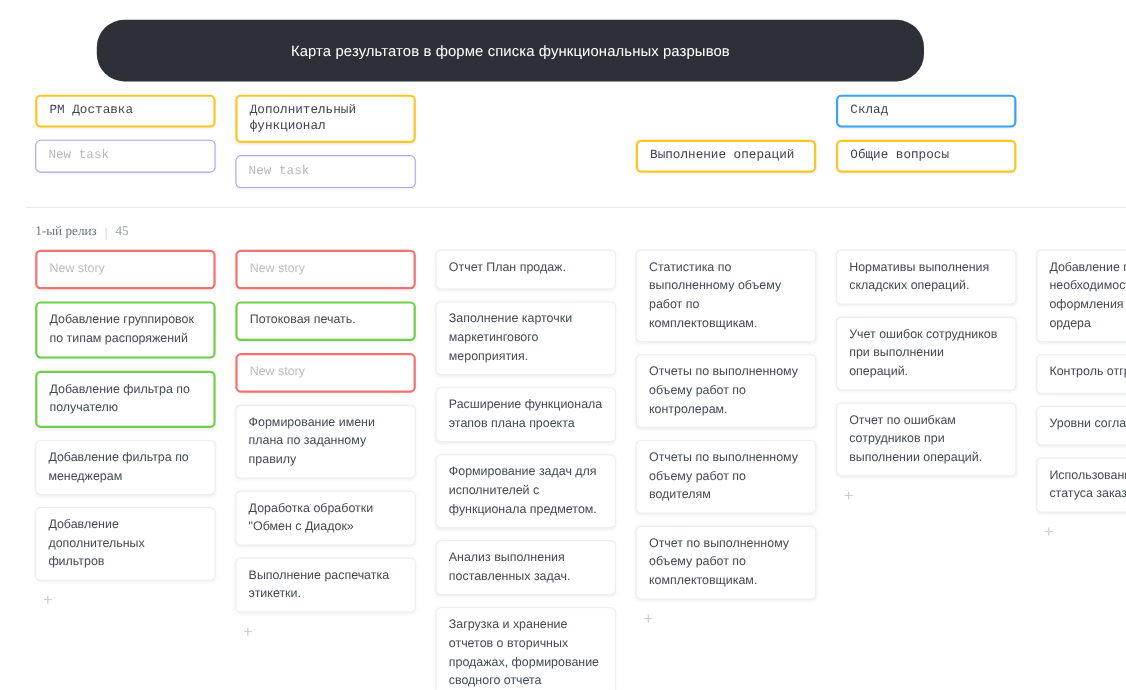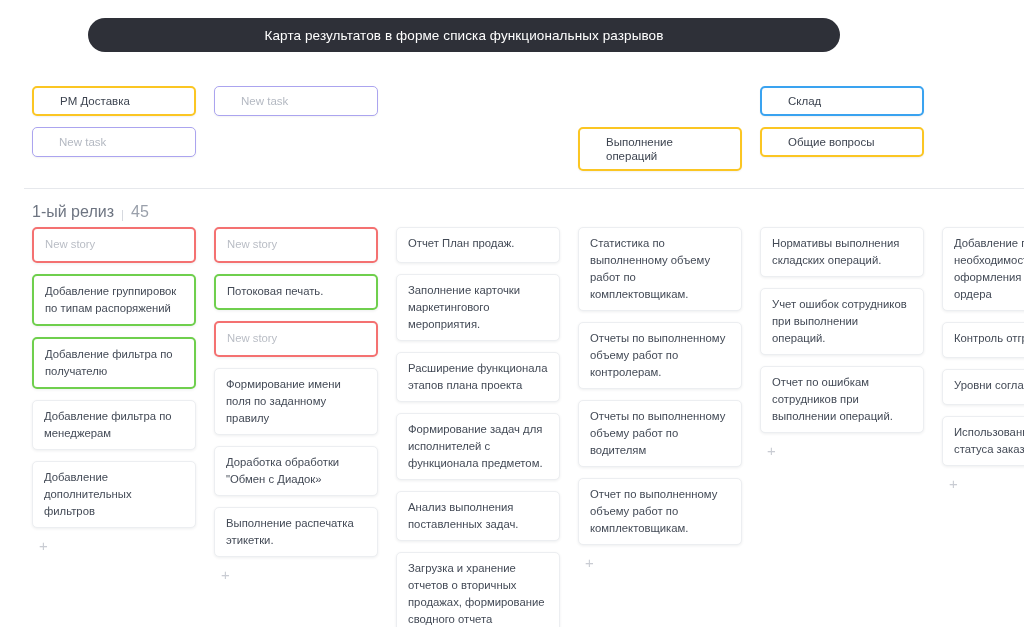--- a/index.html
+++ b/index.html
@@ -17,21 +17,21 @@
     color: #3d4450;
     -webkit-font-smoothing: antialiased;
   }
 
   
   .title-bar {
     position: absolute;
     left: 88px;
     top: 18px;
     width: 752px;
-    height: 34px;
+    height: 56px;
     background: #2e3038;
     border-radius: 25px;
     display: flex;
     align-items: center;
     justify-content: center;
     box-sizing: border-box;
   }
   .title-bar .title-text {
     color: #ffffff;
     font-size: 13.5px;
@@ -70,24 +70,25 @@
 
   
   .hcell {
     box-sizing: border-box;
     width: 100%;
     min-height: 30px;
     border-radius: 5px;
     background: #ffffff;
     display: flex;
     align-items: center;
-    padding: 6px 26px;
+    padding: 6px 11px;
     font-size: 11.5px;
     line-height: 14px;
     color: #3d4450;
+    font-family: Liberation Mono, monospace;
   }
   .hcell.goal-yellow {
     border: 2px solid #fbc623;
     box-shadow: 0 1px 2px rgba(0,0,0,.06);
   }
   .hcell.goal-blue {
     border: 2px solid #3aa3f0;
     box-shadow: 0 1px 2px rgba(0,0,0,.06);
   }
   .hcell.task-purple {
@@ -116,25 +117,26 @@
     width: 1000px;
     height: 1px;
     background: #e6e8ec;
   }
 
   
   .release-label {
     position: absolute;
     left: 32px;
     top: 117px;
-    font-size: 16px;
+    font-size: 12px;
     color: #6d7481;
     display: flex;
     align-items: flex-end;
     gap: 8px;
+    font-family: Liberation Serif, serif;
   }
   .release-label .divider-v {
     display: inline-block;
     width: 1px;
     height: 11px;
     background: #d6d9df;
   }
   .release-label .count { color: #9aa0ab; }
 
   
@@ -194,20 +196,21 @@
 </div>
 
 <div class="board">
 
   <div class="header-row" id="header-row">
       <div class="col">
         <div class="hcell hrow1 goal-yellow">PM Доставка</div>
         <div class="hcell task-purple placeholder">New task</div>
       </div>
       <div class="col">
+        <div class="hcell hrow1 goal-yellow">Дополнительный функционал</div>
         <div class="hcell task-purple placeholder">New task</div>
       </div>
       <div class="col">
         <div class="hcell hrow1 empty-slot"></div>
       </div>
       <div class="col">
         <div class="hcell hrow1 empty-slot"></div>
         <div class="hcell task-yellow">Выполнение операций</div>
       </div>
       <div class="col">
@@ -230,21 +233,21 @@
         <div class="card green">Добавление группировок по типам распоряжений</div>
         <div class="card green">Добавление фильтра по получателю</div>
         <div class="card plain">Добавление фильтра по менеджерам</div>
         <div class="card plain">Добавление дополнительных фильтров</div>
         <div class="add-btn">+</div>
       </div>
       <div class="col">
         <div class="card red">New story</div>
         <div class="card green">Потоковая печать.</div>
         <div class="card red">New story</div>
-        <div class="card plain">Формирование имени поля по заданному правилу</div>
+        <div class="card plain">Формирование имени плана по заданному правилу</div>
         <div class="card plain">Доработка обработки "Обмен с Диадок»</div>
         <div class="card plain">Выполнение распечатка этикетки.</div>
         <div class="add-btn">+</div>
       </div>
       <div class="col">
         <div class="card plain">Отчет План продаж.</div>
         <div class="card plain">Заполнение карточки маркетингового мероприятия.</div>
         <div class="card plain">Расширение функционала этапов плана проекта</div>
         <div class="card plain">Формирование задач для исполнителей с функционала предметом.</div>
         <div class="card plain">Анализ выполнения поставленных задач.</div>

